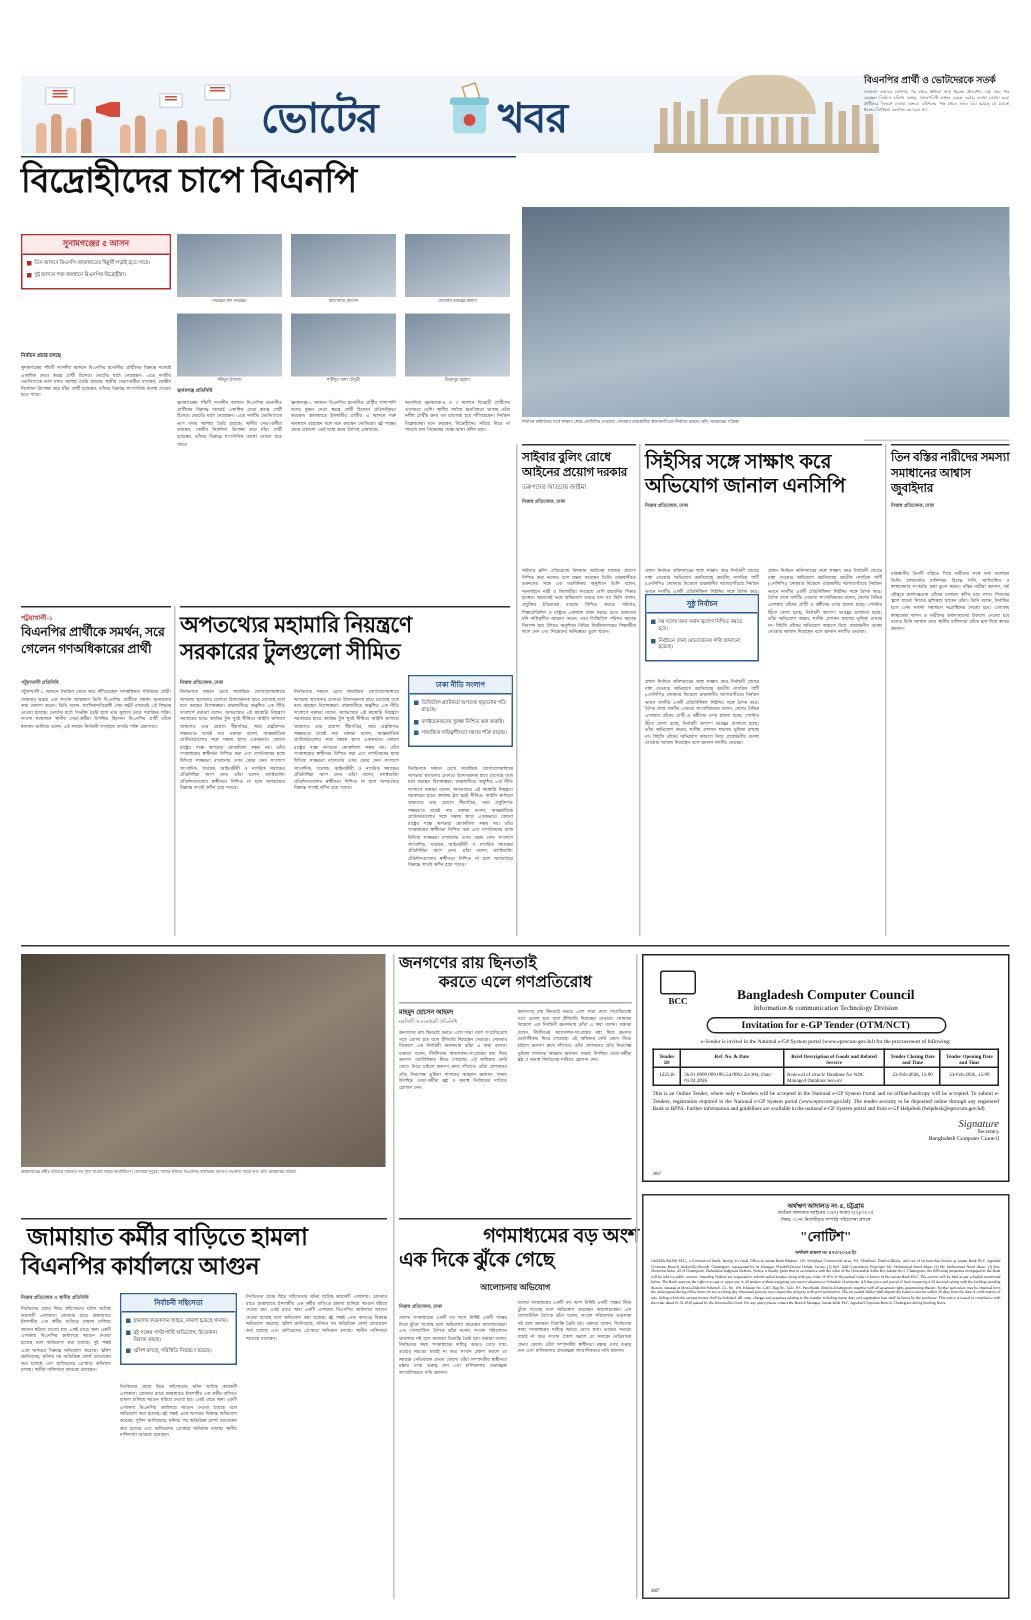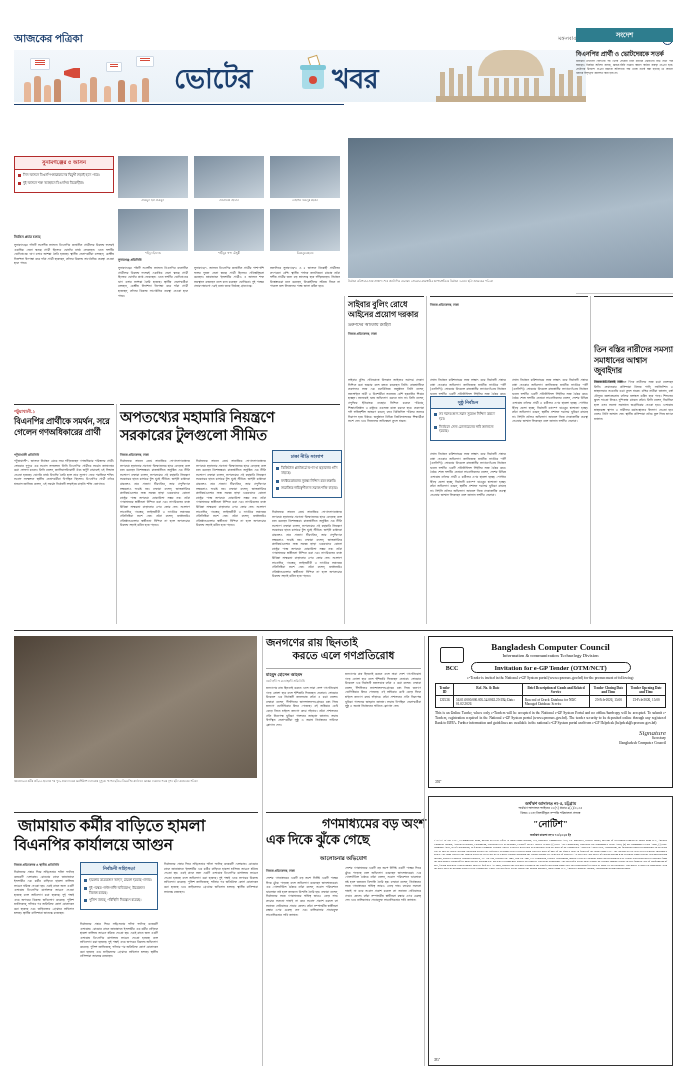--- a/index.html
+++ b/index.html
@@ -179,21 +179,21 @@
   }
   .byline { font-size: 3.2px; color: #444; margin: 3px 0 2px; font-weight: bold;}
 
   
   .vline { position: absolute; width: 0.6px; background: #c2c2c2; }
   .hline { position: absolute; height: 0.8px; background: #333; }
 
   
   .tender {
     position: absolute; left: 428px; top: 636px; width: 245px; height: 152px;
-    border: 0.9px solid #222; background: #fff; padding: 5px 6px;
+    border: 0.9px solid #222; background: #fff; padding: 21px 6px;
     font-family: "Liberation Serif", serif; color: #111;
   }
   .tender-org { text-align: center; font-size: 9px; font-weight: bold; }
   .tender-div { text-align: center; font-size: 4.6px; margin-top: 1px; }
   .tender-pill {
     margin: 4px auto 3px; width: 160px; border: 1px solid #222; border-radius: 9px;
     text-align: center; font-size: 6.6px; font-weight: bold; padding: 1px 0;
   }
   .tender-intro { font-size: 3.7px; text-align: center; margin-bottom: 3px; }
   table.tt { width: 100%; border-collapse: collapse; font-size: 3.4px; }
@@ -223,26 +223,20 @@
   .photo-bottom-cap {
     position: absolute; left: 14px; top: 780px; width: 243px;
     font-size: 2.75px; color: #333; line-height: 3.6px; text-align: justify;
   }
 </style>
 </head>
 <body>
 
 <div class="page">
 
-  <div class="masthead">
-    <div class="mast-logo">আজকের পত্রিকা</div>
-    <div class="mast-date">মঙ্গলবার | ৩ ফেব্রুয়ারি ২০২৬ | ২০ মাঘ ১৪৩২</div>
-    <div class="mast-bell">☉</div>
-    <div class="sondesh-tab">সংদেশ</div>
-  </div>
 
   <div class="hero">
     <div class="hands">
       <div class="hand" style="left:6px;height:20px;"></div>
       <div class="hand" style="left:16px;height:26px;background:#d8a383;"></div>
       <div class="hand" style="left:26px;height:17px;"></div>
       <div class="hand" style="left:36px;height:23px;background:#c98f6e;"></div>
       <div class="hand" style="left:62px;height:19px;"></div>
       <div class="hand" style="left:72px;height:25px;background:#d8a383;"></div>
       <div class="hand" style="left:86px;height:16px;"></div>
@@ -298,20 +292,21 @@
       <div class="bodytext tiny" style="height:104px;">নির্বাচনী তফসিল ঘোষণার পর থেকে প্রার্থীরা নানা ধরনের প্রচারণায় ব্যস্ত সময় পার করছেন। নির্বাচন কমিশন বলছে, আচরণবিধি লঙ্ঘন করলে কঠোর ব্যবস্থা নেওয়া হবে। প্রার্থীদের উদ্দেশে দেওয়া বক্তব্যে কমিশনের পক্ষ থেকে সতর্ক করা হয়েছে যে কোনো ধরনের বিশৃঙ্খলা বরদাশত করা হবে না।</div>
     </div>
     <div class="rail-item">
       <div class="rail-head">ভোটে উদ্বুদ্ধকরণে সংগীতানুষ্ঠান</div>
       <div class="rail-photo"></div>
       <div class="bodytext tiny" style="height:60px;">তরুণ ভোটারদের ভোটকেন্দ্রে আনার লক্ষ্যে রাজধানীতে আয়োজিত হয়েছে বিশেষ সংগীতানুষ্ঠান। অনুষ্ঠানে দেশবরেণ্য শিল্পীরা অংশ নেন। আয়োজকেরা বলেন, গণতান্ত্রিক প্রক্রিয়ায় তরুণদের অংশগ্রহণ নিশ্চিত করাই এই আয়োজনের মূল উদ্দেশ্য। অনুষ্ঠানে উপস্থিত ছিলেন নির্বাচন কমিশনের কর্মকর্তারা।</div>
     </div>
   </div>
 
   <div class="lead-rule"></div>
+  <div class="lead-headline">বিদ্রোহীদের চাপে বিএনপি</div>
 
   <div class="infobox">
     <div class="infobox-title">সুনামগঞ্জের ৫ আসন</div>
     <div class="infobox-body">
       <div class="bullet-row">
         <span class="bullet-sq"></span>
         <span class="bullet-tx">তিন আসনে বিএনপি-জামায়াতের দ্বিমুখী লড়াই হতে পারে।</span>
       </div>
       <div class="bullet-row">
         <span class="bullet-sq"></span>
@@ -360,20 +355,21 @@
   <div class="hline" style="left:348px;top:296px;width:76px;"></div>
   <div class="sec" style="left:348px;top:300px;width:76px;">
     <div class="sec-head" style="font-size:8px;line-height:10px;">সাইবার বুলিং রোধে আইনের প্রয়োগ দরকার</div>
     <div style="font-size:4.3px;color:#333;margin-top:2px;">তরুণদের আড্ডায় জাইমা</div>
     <div class="byline">নিজস্ব প্রতিবেদক, ঢাকা</div>
   </div>
   <div class="bodytext" style="position:absolute;left:348px;top:378px;width:76px;height:246px;">সাইবার বুলিং প্রতিরোধে বিদ্যমান আইনের যথাযথ প্রয়োগ নিশ্চিত করা দরকার বলে মন্তব্য করেছেন তিনি। রাজধানীতে তরুণদের সঙ্গে এক মতবিনিময় অনুষ্ঠানে তিনি বলেন, অনলাইনে নারী ও কিশোরীরা সবচেয়ে বেশি হয়রানির শিকার হচ্ছেন। অনেকেই ভয়ে অভিযোগ করতে চান না। তিনি বলেন, প্রযুক্তির ইতিবাচক ব্যবহার নিশ্চিত করতে পরিবার, শিক্ষাপ্রতিষ্ঠান ও রাষ্ট্রকে একসঙ্গে কাজ করতে হবে। তরুণেরা যদি দায়িত্বশীল আচরণ করেন, তবে ডিজিটাল পরিসর অনেক নিরাপদ হয়ে উঠবে। অনুষ্ঠানে বিভিন্ন বিশ্ববিদ্যালয়ের শিক্ষার্থীরা অংশ নেন এবং নিজেদের অভিজ্ঞতা তুলে ধরেন।</div>
 
   <div class="hline" style="left:430px;top:296px;width:158px;"></div>
   <div class="sec" style="left:430px;top:300px;width:158px;">
+    <div class="sec-head" style="font-size:13px;line-height:16px;">সিইসির সঙ্গে সাক্ষাৎ করে অভিযোগ জানাল এনসিপি</div>
     <div class="byline">নিজস্ব প্রতিবেদক, ঢাকা</div>
   </div>
   <div class="bodytext" style="position:absolute;left:430px;top:378px;width:76px;height:18px;">প্রধান নির্বাচন কমিশনারের সঙ্গে সাক্ষাৎ করে নির্বাচনী প্রচারে বাধা দেওয়ার অভিযোগ জানিয়েছে জাতীয় নাগরিক পার্টি (এনসিপি)। সোমবার বিকেলে রাজধানীর আগারগাঁওয়ে নির্বাচন ভবনে দলটির একটি প্রতিনিধিদল সিইসির সঙ্গে বৈঠক করে। বৈঠক শেষে দলটির নেতারা সাংবাদিকদের বলেন, দেশের বিভিন্ন এলাকায় তাঁদের প্রার্থী ও কর্মীদের ওপর হামলা হচ্ছে। পোস্টার ছিঁড়ে ফেলা হচ্ছে, নির্বাচনী ক্যাম্পে ভাঙচুর চালানো হচ্ছে। তাঁরা অভিযোগ করেন, স্থানীয় প্রশাসন যথাযথ ভূমিকা রাখছে না। সিইসি তাঁদের অভিযোগ আমলে নিয়ে প্রয়োজনীয় ব্যবস্থা নেওয়ার আশ্বাস দিয়েছেন বলে জানান দলটির নেতারা।</div>
   <div style="position:absolute;left:430px;top:396px;width:76px;border:0.7px solid #2e5f8e;">
     <div style="background:#e8f1f8;color:#1c3f6e;font-size:4.6px;font-weight:bold;text-align:center;padding:1.5px 0;border-bottom:0.7px solid #2e5f8e;">সুষ্ঠু নির্বাচন</div>
     <div style="padding:3px;">
       <div class="bullet-row">
         <span class="bullet-sq" style="background:#2e5f8e;"></span>
         <span class="bullet-tx">সব দলের জন্য সমান সুযোগ নিশ্চিত করতে হবে।</span>
       </div>
@@ -381,21 +377,21 @@
         <span class="bullet-sq" style="background:#2e5f8e;"></span>
         <span class="bullet-tx">নির্বাচনে সেনা মোতায়েনের দাবি জানানো হয়েছে।</span>
       </div>
     </div>
   </div>
   <div class="bodytext" style="position:absolute;left:430px;top:452px;width:76px;height:172px;">প্রধান নির্বাচন কমিশনারের সঙ্গে সাক্ষাৎ করে নির্বাচনী প্রচারে বাধা দেওয়ার অভিযোগ জানিয়েছে জাতীয় নাগরিক পার্টি (এনসিপি)। সোমবার বিকেলে রাজধানীর আগারগাঁওয়ে নির্বাচন ভবনে দলটির একটি প্রতিনিধিদল সিইসির সঙ্গে বৈঠক করে। বৈঠক শেষে দলটির নেতারা সাংবাদিকদের বলেন, দেশের বিভিন্ন এলাকায় তাঁদের প্রার্থী ও কর্মীদের ওপর হামলা হচ্ছে। পোস্টার ছিঁড়ে ফেলা হচ্ছে, নির্বাচনী ক্যাম্পে ভাঙচুর চালানো হচ্ছে। তাঁরা অভিযোগ করেন, স্থানীয় প্রশাসন যথাযথ ভূমিকা রাখছে না। সিইসি তাঁদের অভিযোগ আমলে নিয়ে প্রয়োজনীয় ব্যবস্থা নেওয়ার আশ্বাস দিয়েছেন বলে জানান দলটির নেতারা।</div>
   <div class="bodytext" style="position:absolute;left:512px;top:378px;width:76px;height:246px;">প্রধান নির্বাচন কমিশনারের সঙ্গে সাক্ষাৎ করে নির্বাচনী প্রচারে বাধা দেওয়ার অভিযোগ জানিয়েছে জাতীয় নাগরিক পার্টি (এনসিপি)। সোমবার বিকেলে রাজধানীর আগারগাঁওয়ে নির্বাচন ভবনে দলটির একটি প্রতিনিধিদল সিইসির সঙ্গে বৈঠক করে। বৈঠক শেষে দলটির নেতারা সাংবাদিকদের বলেন, দেশের বিভিন্ন এলাকায় তাঁদের প্রার্থী ও কর্মীদের ওপর হামলা হচ্ছে। পোস্টার ছিঁড়ে ফেলা হচ্ছে, নির্বাচনী ক্যাম্পে ভাঙচুর চালানো হচ্ছে। তাঁরা অভিযোগ করেন, স্থানীয় প্রশাসন যথাযথ ভূমিকা রাখছে না। সিইসি তাঁদের অভিযোগ আমলে নিয়ে প্রয়োজনীয় ব্যবস্থা নেওয়ার আশ্বাস দিয়েছেন বলে জানান দলটির নেতারা।</div>
 
   <div class="hline" style="left:594px;top:296px;width:79px;"></div>
   <div class="sec" style="left:594px;top:300px;width:79px;">
-    <div class="sec-head" style="font-size:8px;line-height:10.5px;margin-top:45px;">তিন বস্তির নারীদের সমস্যা সমাধানের আশ্বাস জুবাইদার</div>
+    <div class="sec-head" style="font-size:8px;line-height:10.5px;">তিন বস্তির নারীদের সমস্যা সমাধানের আশ্বাস জুবাইদার</div>
     <div class="byline">নিজস্ব প্রতিবেদক, ঢাকা</div>
   </div>
   <div class="bodytext" style="position:absolute;left:594px;top:380px;width:79px;height:244px;">রাজধানীর তিনটি বস্তিতে গিয়ে নারীদের সঙ্গে কথা বলেছেন তিনি। সেখানকার বাসিন্দারা বিশুদ্ধ পানি, স্যানিটেশন ও স্বাস্থ্যসেবার সংকটের কথা তুলে ধরেন। বস্তির নারীরা জানান, বর্ষা মৌসুমে জলাবদ্ধতায় তাঁদের চলাচল কঠিন হয়ে পড়ে। শিশুদের স্কুলে যাওয়া নিয়েও দুশ্চিন্তায় থাকেন তাঁরা। তিনি বলেন, নির্বাচিত হলে এসব সমস্যা সমাধানে অগ্রাধিকার দেওয়া হবে। এলাকায় স্বাস্থ্যকেন্দ্র স্থাপন ও নারীদের কর্মসংস্থানের উদ্যোগ নেওয়া হবে বলেও তিনি আশ্বাস দেন। স্থানীয় বাসিন্দারা তাঁকে ফুল দিয়ে স্বাগত জানান।</div>
 
   <div class="hline" style="left:14px;top:404px;width:100px;"></div>
   <div style="position:absolute;left:14px;top:409px;width:100px;font-size:4.2px;color:#b32b2b;font-weight:bold;">পটুয়াখালী-১</div>
   <div style="position:absolute;left:14px;top:416px;width:102px;font-size:8.3px;font-weight:bold;color:#111;line-height:10.5px;letter-spacing:-0.2px;">বিএনপির প্রার্থীকে সমর্থন, সরে গেলেন গণঅধিকারের প্রার্থী</div>
   <div class="byline" style="position:absolute;left:14px;top:450px;">পটুয়াখালী প্রতিনিধি</div>
   <div class="bodytext" style="position:absolute;left:14px;top:459px;width:100px;height:165px;">পটুয়াখালী-১ আসনে নির্বাচন থেকে সরে দাঁড়িয়েছেন গণঅধিকার পরিষদের প্রার্থী। সোমবার দুপুরে এক সংবাদ সম্মেলনে তিনি বিএনপির প্রার্থীকে সমর্থন জানানোর কথা ঘোষণা করেন। তিনি বলেন, ফ্যাসিবাদবিরোধী ঐক্য অটুট রাখতেই এই সিদ্ধান্ত নেওয়া হয়েছে। ভোটের মাঠে বিভক্তি তৈরি হলে তার সুযোগ নেবে পরাজিত শক্তি। সংবাদ সম্মেলনে স্থানীয় নেতা-কর্মীরা উপস্থিত ছিলেন। বিএনপির প্রার্থী তাঁকে ধন্যবাদ জানিয়ে বলেন, এই সমর্থন নির্বাচনী লড়াইয়ে বাড়তি শক্তি জোগাবে।</div>
 

